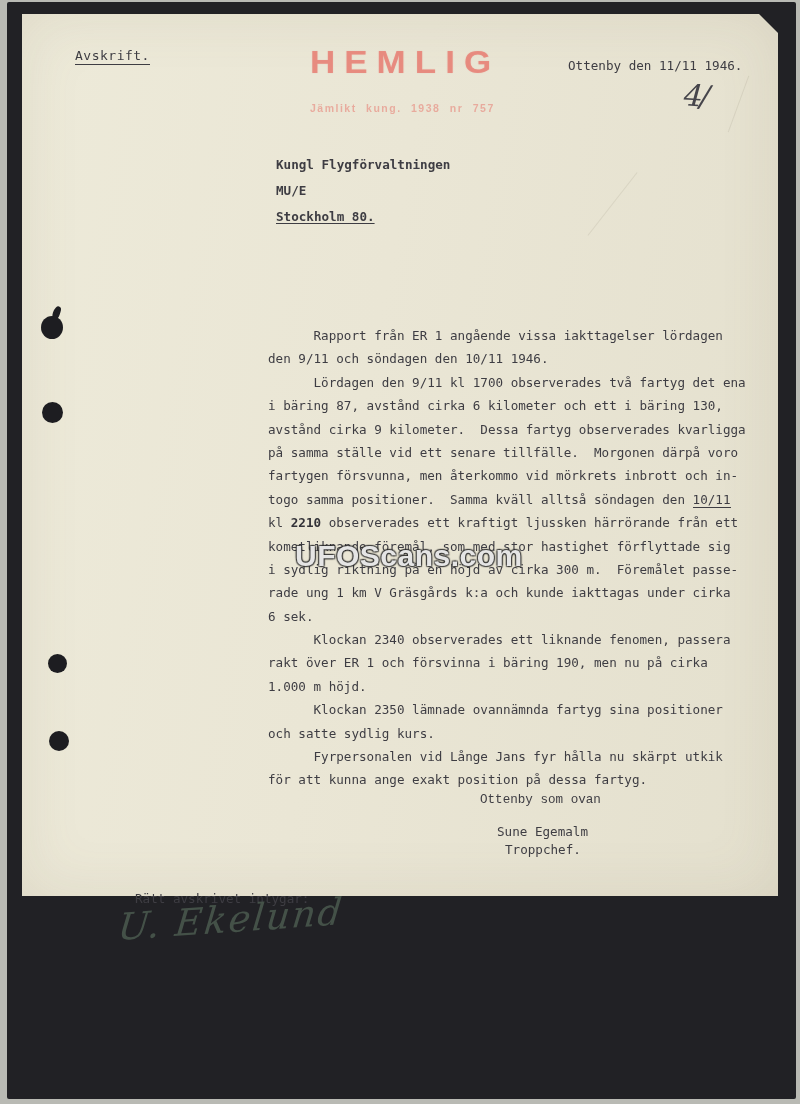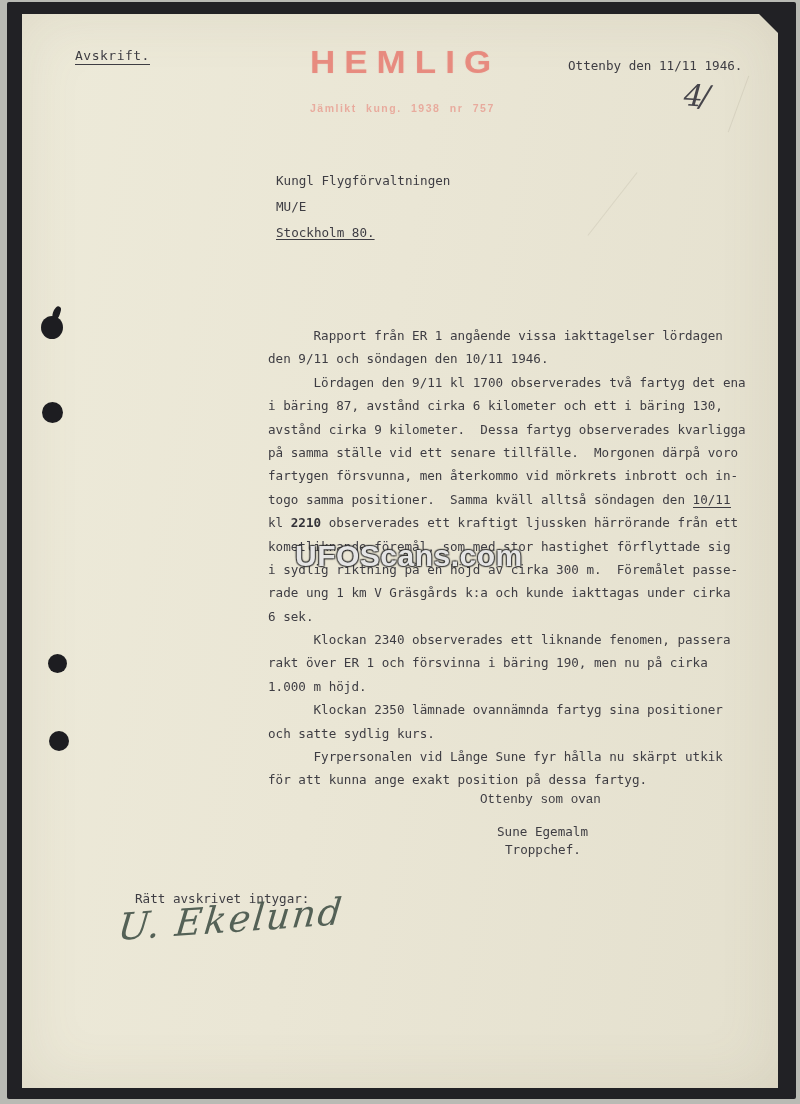--- a/index.html
+++ b/index.html
@@ -7,21 +7,21 @@
   body {
     background:#b9bab4;
     font-family:"DejaVu Sans Mono", monospace;
     position:relative; overflow:hidden;
   }
   .scan-frame {
     position:absolute; left:7px; top:2px; width:789px; height:1097px;
     background:#212125; border-radius:2px;
   }
   .paper {
-    position:absolute; left:22px; top:14px; width:756px; height:1074px;
+    position:absolute; left:22px; top:14px; width:756px; height:882px;
     background:linear-gradient(100deg,#edead9 0%, #eae6d5 45%, #e4e0ce 100%);
     clip-path:polygon(0 0, 737px 0, 756px 19px, 756px 1074px, 0 1074px);
     box-shadow:inset 0 0 60px rgba(120,110,80,0.12);
     color:#3e3d43;
   }
   .crease {
     position:absolute; background:rgba(90,80,60,0.10); pointer-events:none;
   }
   .crease.c1 { left:590px; top:150px; width:1px; height:80px; transform:rotate(38deg); }
   .crease.c2 { left:716px; top:60px; width:1px; height:60px; transform:rotate(20deg); }
@@ -50,21 +50,21 @@
     color:rgba(230,112,102,0.62); pointer-events:none;
   }
   .stamp-title {
     font-family:"Liberation Sans", sans-serif; font-weight:700; font-size:35px;
     letter-spacing:9px; transform:scaleY(0.92); text-shadow:0 0 1px rgba(230,112,102,0.4);
   }
   .stamp-sub {
     font-family:"Liberation Sans", sans-serif; font-weight:700; font-size:10.5px;
     letter-spacing:1.5px; word-spacing:5px; margin-top:20px; opacity:0.8;
   }
-  .recipient { position:absolute; left:254px; top:154px; font-size:12.6px; line-height:26px; }
+  .recipient { position:absolute; left:254px; top:138px; font-size:12.6px; line-height:26px;font-weight:bold; }
   .recipient .city { text-decoration:underline; text-underline-offset:2px; }
 
   .body-text { position:absolute; left:246px; top:310px; font-size:12.6px; }
   .tline { height:23.4px; line-height:23.4px; white-space:pre; }
   .tline .u { border-bottom:1.4px solid #3e3d43; }
   .tline .bold { font-weight:700; color:#333238; }
 
   .closing-place { position:absolute; left:458px; top:779px; font-size:12.6px;font-family:Liberation Mono, monospace; }
   .signer-name  { position:absolute; left:475px; top:810px; font-size:12.6px; }
   .signer-title { position:absolute; left:483px; top:828px; font-size:12.6px; }
@@ -127,21 +127,21 @@
       <div class="tline"><span>kl </span><span class="bold">2210</span><span> observerades ett kraftigt ljussken härrörande från ett</span></div>
       <div class="tline"><span>kometliknande föremål, som med stor hastighet förflyttade sig</span></div>
       <div class="tline"><span>i sydlig riktning på en höjd av cirka 300 m.  Föremålet passe-</span></div>
       <div class="tline"><span>rade ung 1 km V Gräsgårds k:a och kunde iakttagas under cirka</span></div>
       <div class="tline"><span>6 sek.</span></div>
       <div class="tline"><span>      Klockan 2340 observerades ett liknande fenomen, passera</span></div>
       <div class="tline"><span>rakt över ER 1 och försvinna i bäring 190, men nu på cirka</span></div>
       <div class="tline"><span>1.000 m höjd.</span></div>
       <div class="tline"><span>      Klockan 2350 lämnade ovannämnda fartyg sina positioner</span></div>
       <div class="tline"><span>och satte sydlig kurs.</span></div>
-      <div class="tline"><span>      Fyrpersonalen vid Långe Sune fyr hålla nu skärpt utkik</span></div>
+      <div class="tline"><span>      Fyrpersonalen vid Långe Jans fyr hålla nu skärpt utkik</span></div>
       <div class="tline"><span>för att kunna ange exakt position på dessa fartyg.</span></div>
     </div>
 
   <div class="closing-place">Ottenby som ovan</div>
   <div class="signer-name">Sune Egemalm</div>
   <div class="signer-title">Troppchef.</div>
 
   <div class="cert-label">Rätt avskrivet intygar:</div>
   <div class="cert-signature">U. Ekelund</div>
 

